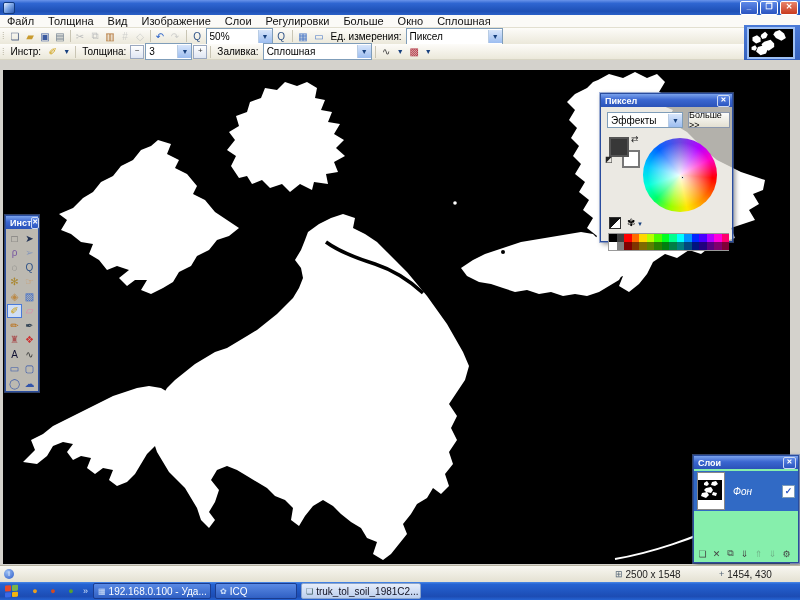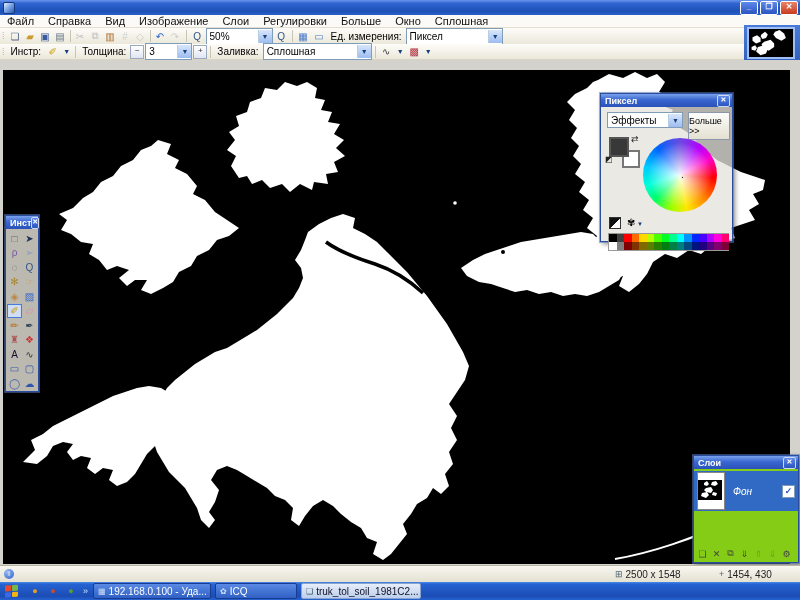--- a/index.html
+++ b/index.html
@@ -64,41 +64,41 @@
   #tools-win{left:5px;top:215px;width:34px;height:177px;}
   #tools-body{background:rgba(214,211,202,.88);padding:2px 1px;height:calc(100% - 13px);box-sizing:border-box;}
   #tools-grid{display:grid;grid-template-columns:repeat(2,15px);grid-auto-rows:14.5px;justify-content:center;}
   .tool{display:flex;align-items:center;justify-content:center;font-size:10px;border:1px solid transparent;}
   .tool.sel{background:#cfdef5;border:1px solid #4a7ad8;}
 
   
   #pal-win{left:600px;top:93px;width:133px;height:149px;}
   #pal-body{position:relative;height:calc(100% - 13px);background:rgba(229,227,219,.78);}
   #pal-mode{left:6px;top:5px;width:76px;height:16px;}
-  #pal-more{left:87px;top:5px;width:42px;height:28px;border:1px solid #8a97ad;
+  #pal-more{left:87px;top:5px;width:42px;height:16px;border:1px solid #8a97ad;
     background:linear-gradient(180deg,#fdfdfb,#e3e0d2);font-size:9px;display:flex;align-items:center;justify-content:center;}
   #swatch-primary{left:8px;top:30px;width:20px;height:20px;border:2px solid #555;background:#383838;z-index:2;}
   #swatch-secondary{left:21px;top:43px;width:18px;height:18px;border:2px solid #777;background:#fff;z-index:1;}
   #swap-colors{left:30px;top:27px;font-size:9px;color:#222;z-index:3;}
   #reset-colors{left:4px;top:48px;font-size:8px;color:#222;z-index:3;}
   #wheel{left:42px;top:31px;width:74px;height:74px;border-radius:50%;
     background:
       radial-gradient(circle at 50% 50%, rgba(255,255,255,.95) 0%, rgba(255,255,255,0) 62%),
       conic-gradient(from 0deg,#6a4ae0,#b400ff 35deg,#ff00c8 62deg,#ff0000 95deg,#ff8800 135deg,
         #ffe800 168deg,#9aff00 196deg,#00ff66 225deg,#00ffd8 252deg,#00c8ff 285deg,#0064ff 320deg,#6a4ae0 360deg);}
   #wheel-marker{left:80px;top:69px;width:3px;height:3px;border-radius:50%;background:#222;border:1px solid #fff;}
   #pal-icon-bw{left:8px;top:110px;width:12px;height:12px;background:linear-gradient(135deg,#111 50%,#fff 50%);border:1px solid #333;}
   #pal-icon-add{left:26px;top:110px;font-size:10px;}
   #pal-strip{left:7px;top:126px;width:121px;display:grid;grid-template-columns:repeat(16,7.5px);grid-auto-rows:8px;
     border:1px solid #999;background:#fff;}
   .sw{width:7.5px;height:8px;}
 
   
   #layers-win{left:693px;top:455px;width:106px;height:108px;}
-  #layers-body{position:relative;height:calc(100% - 13px);background:#84cc16;}
+  #layers-body{position:relative;height:calc(100% - 13px);background:#86efac;}
   #layer-row{left:0;top:2px;width:100%;height:40px;background:#316ac5;display:flex;align-items:center;}
   #layer-thumb{width:26px;height:36px;margin-left:3px;background:#fff;border:1px solid #888;position:relative;}
   #layer-thumb svg{position:absolute;left:0;top:7px;}
   #layer-name{margin-left:8px;color:#fff;font-style:italic;font-size:10px;}
   #layer-check{margin-left:auto;margin-right:3px;width:11px;height:11px;background:#fff;border:1px solid #7f9db9;
     color:#2a54c0;font-size:9px;line-height:10px;text-align:center;font-weight:bold;}
   #layer-buttons{position:absolute;left:2px;bottom:2px;display:flex;gap:1px;}
   .lbtn{width:13px;height:13px;display:flex;align-items:center;justify-content:center;font-size:9px;color:#444;}
   .lbtn.disabled{opacity:.35;}
 
@@ -140,21 +140,21 @@
   <span id="app-icon"></span>
   <span id="capbtns">
     <span class="capbtn">_</span>
     <span class="capbtn">❐</span>
     <span class="capbtn close">✕</span>
   </span>
 </div>
 
 <div id="menubar" class="abs">
     <span class="menu-item">Файл</span>
-    <span class="menu-item">Справка</span>
+    <span class="menu-item">Толщина</span>
     <span class="menu-item">Вид</span>
     <span class="menu-item">Изображение</span>
     <span class="menu-item">Слои</span>
     <span class="menu-item">Регулировки</span>
     <span class="menu-item">Больше</span>
     <span class="menu-item">Окно</span>
     <span class="menu-item">Сплошная</span>
   </div>
 
 <div id="toolbar1" class="toolbar abs">

